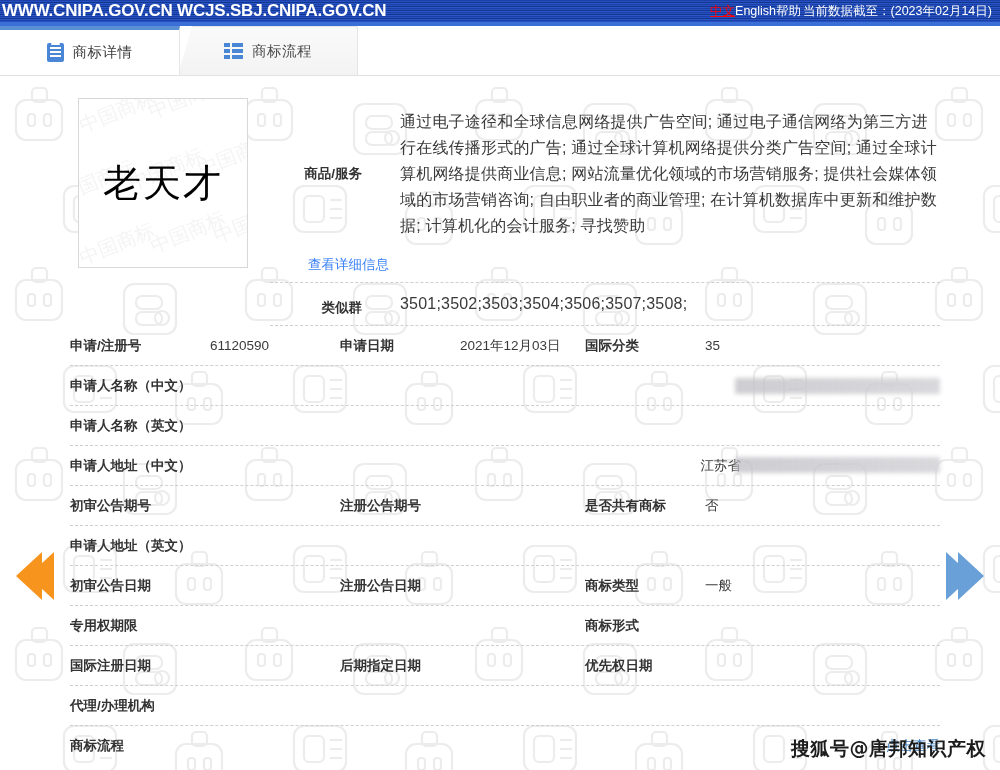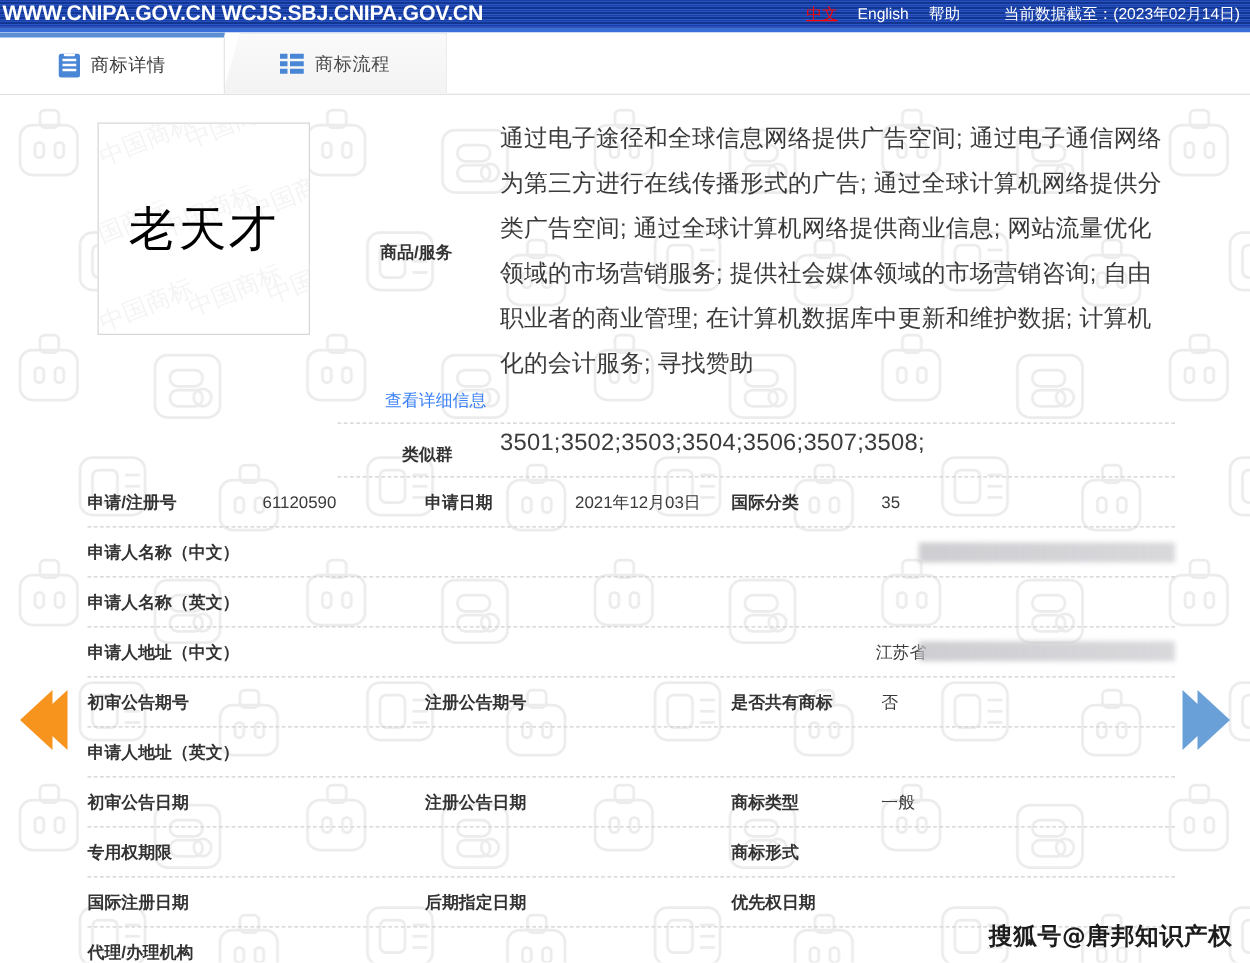--- a/index.html
+++ b/index.html
@@ -38,36 +38,35 @@
     color: #ffffff;
     font-size: 17px;
   }
   .topbar-right {
     position: absolute;
     right: 8px;
     top: 0;
     height: 22px;
     display: flex;
     align-items: center;
-    gap: 16px;
   }
   .topbar-link {
     color: #ffffff;
     font-size: 12.5px;
     cursor: pointer;
   }
   .topbar-link.active {
     color: #ff0000;
     text-decoration: underline;
     text-decoration-color: #ff0000;
   }
   .topbar-date {
     color: #ffffff;
     font-size: 12.5px;
-    margin-left: 19px;
+    margin-left: 2px;
   }
   .topbar-sep { height: 4px; background: #3a6fd8; }
 
   
   .tabstrip {
     position: relative;
     height: 50px;
     background: #ffffff;
     border-bottom: 1px solid #e2e2e2;
     display: flex;
@@ -213,23 +212,23 @@
     width: 92px;
     flex: none;
     font-weight: 700;
     font-size: 13.5px;
     color: #333;
     text-align: right;
     padding-right: 0px;
   }
   .gs-value {
     flex: 1;
-    font-size: 19px;
+    font-size: 16px;
     color: #3a3a3a;
-    line-height: 36px;
+    line-height: 26px;
     padding-left: 38px;
     letter-spacing: 0.2px;
   }
   .gs-main {
     display: flex;
     align-items: center;
     min-height: 160px;
   }
   .gs-detail-link {
     color: #3b82f6;

